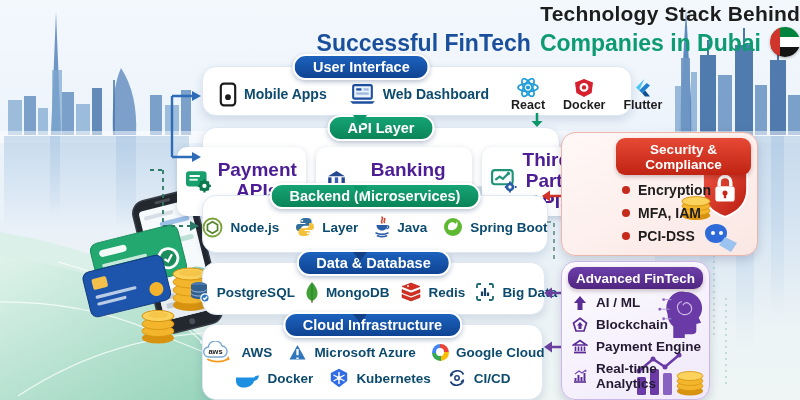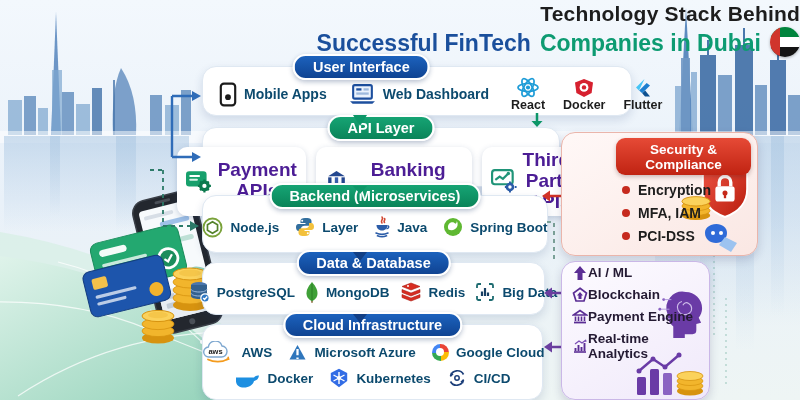--- a/index.html
+++ b/index.html
@@ -67,21 +67,21 @@
   .panel-advanced{left:561px;top:261px;width:147px;height:137px;
     background:linear-gradient(150deg,#fdfbff,#f0e9fa);border:1.5px solid #cab7e7;}
   .panel-head{margin:5px 6px 3px 6px;border-radius:9px;color:#fff;text-align:center;
     font-size:13.5px;font-weight:800;padding:3.5px 0;position:relative;z-index:1;
     box-shadow:0 2px 4px rgba(60,20,20,.25);}
   .head-red{background:linear-gradient(180deg,#e64a36,#c02312);}
   .head-purple{background:linear-gradient(180deg,#6d40aa,#4f2580);}
   .p-row{display:flex;align-items:center;gap:8px;padding:3.5px 0 3.5px 12px;position:relative;z-index:1;}
   .dot{width:8px;height:8px;border-radius:50%;background:#c62a1e;flex:0 0 auto;}
   .p-lbl{font-size:14px;font-weight:800;color:#1d1d1d;white-space:nowrap;}
-  .a-row{display:flex;align-items:center;padding:3px 0 3px 10px;position:relative;z-index:1;}
+  .a-row{display:flex;align-items:center;gap:8px;padding:3px 0 3px 10px;position:relative;z-index:1;}
   .a-lbl{font-size:13.5px;font-weight:800;color:#241a33;line-height:1.12;}
   .a-wrap{white-space:normal;width:84px;}
   .panel-art{position:absolute;z-index:0;}
 </style>
 </head>
 <body>
 
 <div id="canvas">
 
   <svg class="bg" viewBox="0 0 800 400">
@@ -584,20 +584,21 @@
         <span class="dot"></span>
         <span class="p-lbl">MFA, IAM</span>
       </div>
     <div class="p-row">
         <span class="dot"></span>
         <span class="p-lbl">PCI-DSS</span>
       </div>
   </div>
 
   <div class="panel panel-advanced">
+    <div class="panel-head head-purple">Advanced FinTech</div>
     <svg class="panel-art" style="right:2px;top:28px" width="54" height="48" viewBox="0 0 56 50">
       <path d="M34 2a17 17 0 0 1 17 17c0 4-1.5 7-3.5 10l2.5 5-5 1.5V42a4 4 0 0 1-4 4h-8v4H21V38c-4-3-6-8-6-13A17 17 0 0 1 34 2z" fill="#6a3ba6"></path>
       <path d="M30 12c-4 1-6 5-4 9 2 5 8 6 12 3 3-2 3-8-1-10-3-2-5 0-6 2" stroke="#cdbce9" stroke-width="1.2" fill="none"></path>
       <g fill="#8a63c2">
           <circle cx="11" cy="10" r="1.5"></circle>
           <circle cx="7" cy="20" r="1.5"></circle>
           <circle cx="11" cy="30" r="1.5"></circle>
         </g>
       <g stroke="#b39ddb" stroke-width="1">
           <path d="M12 10h7M8 20h9M12 30h7"></path>

